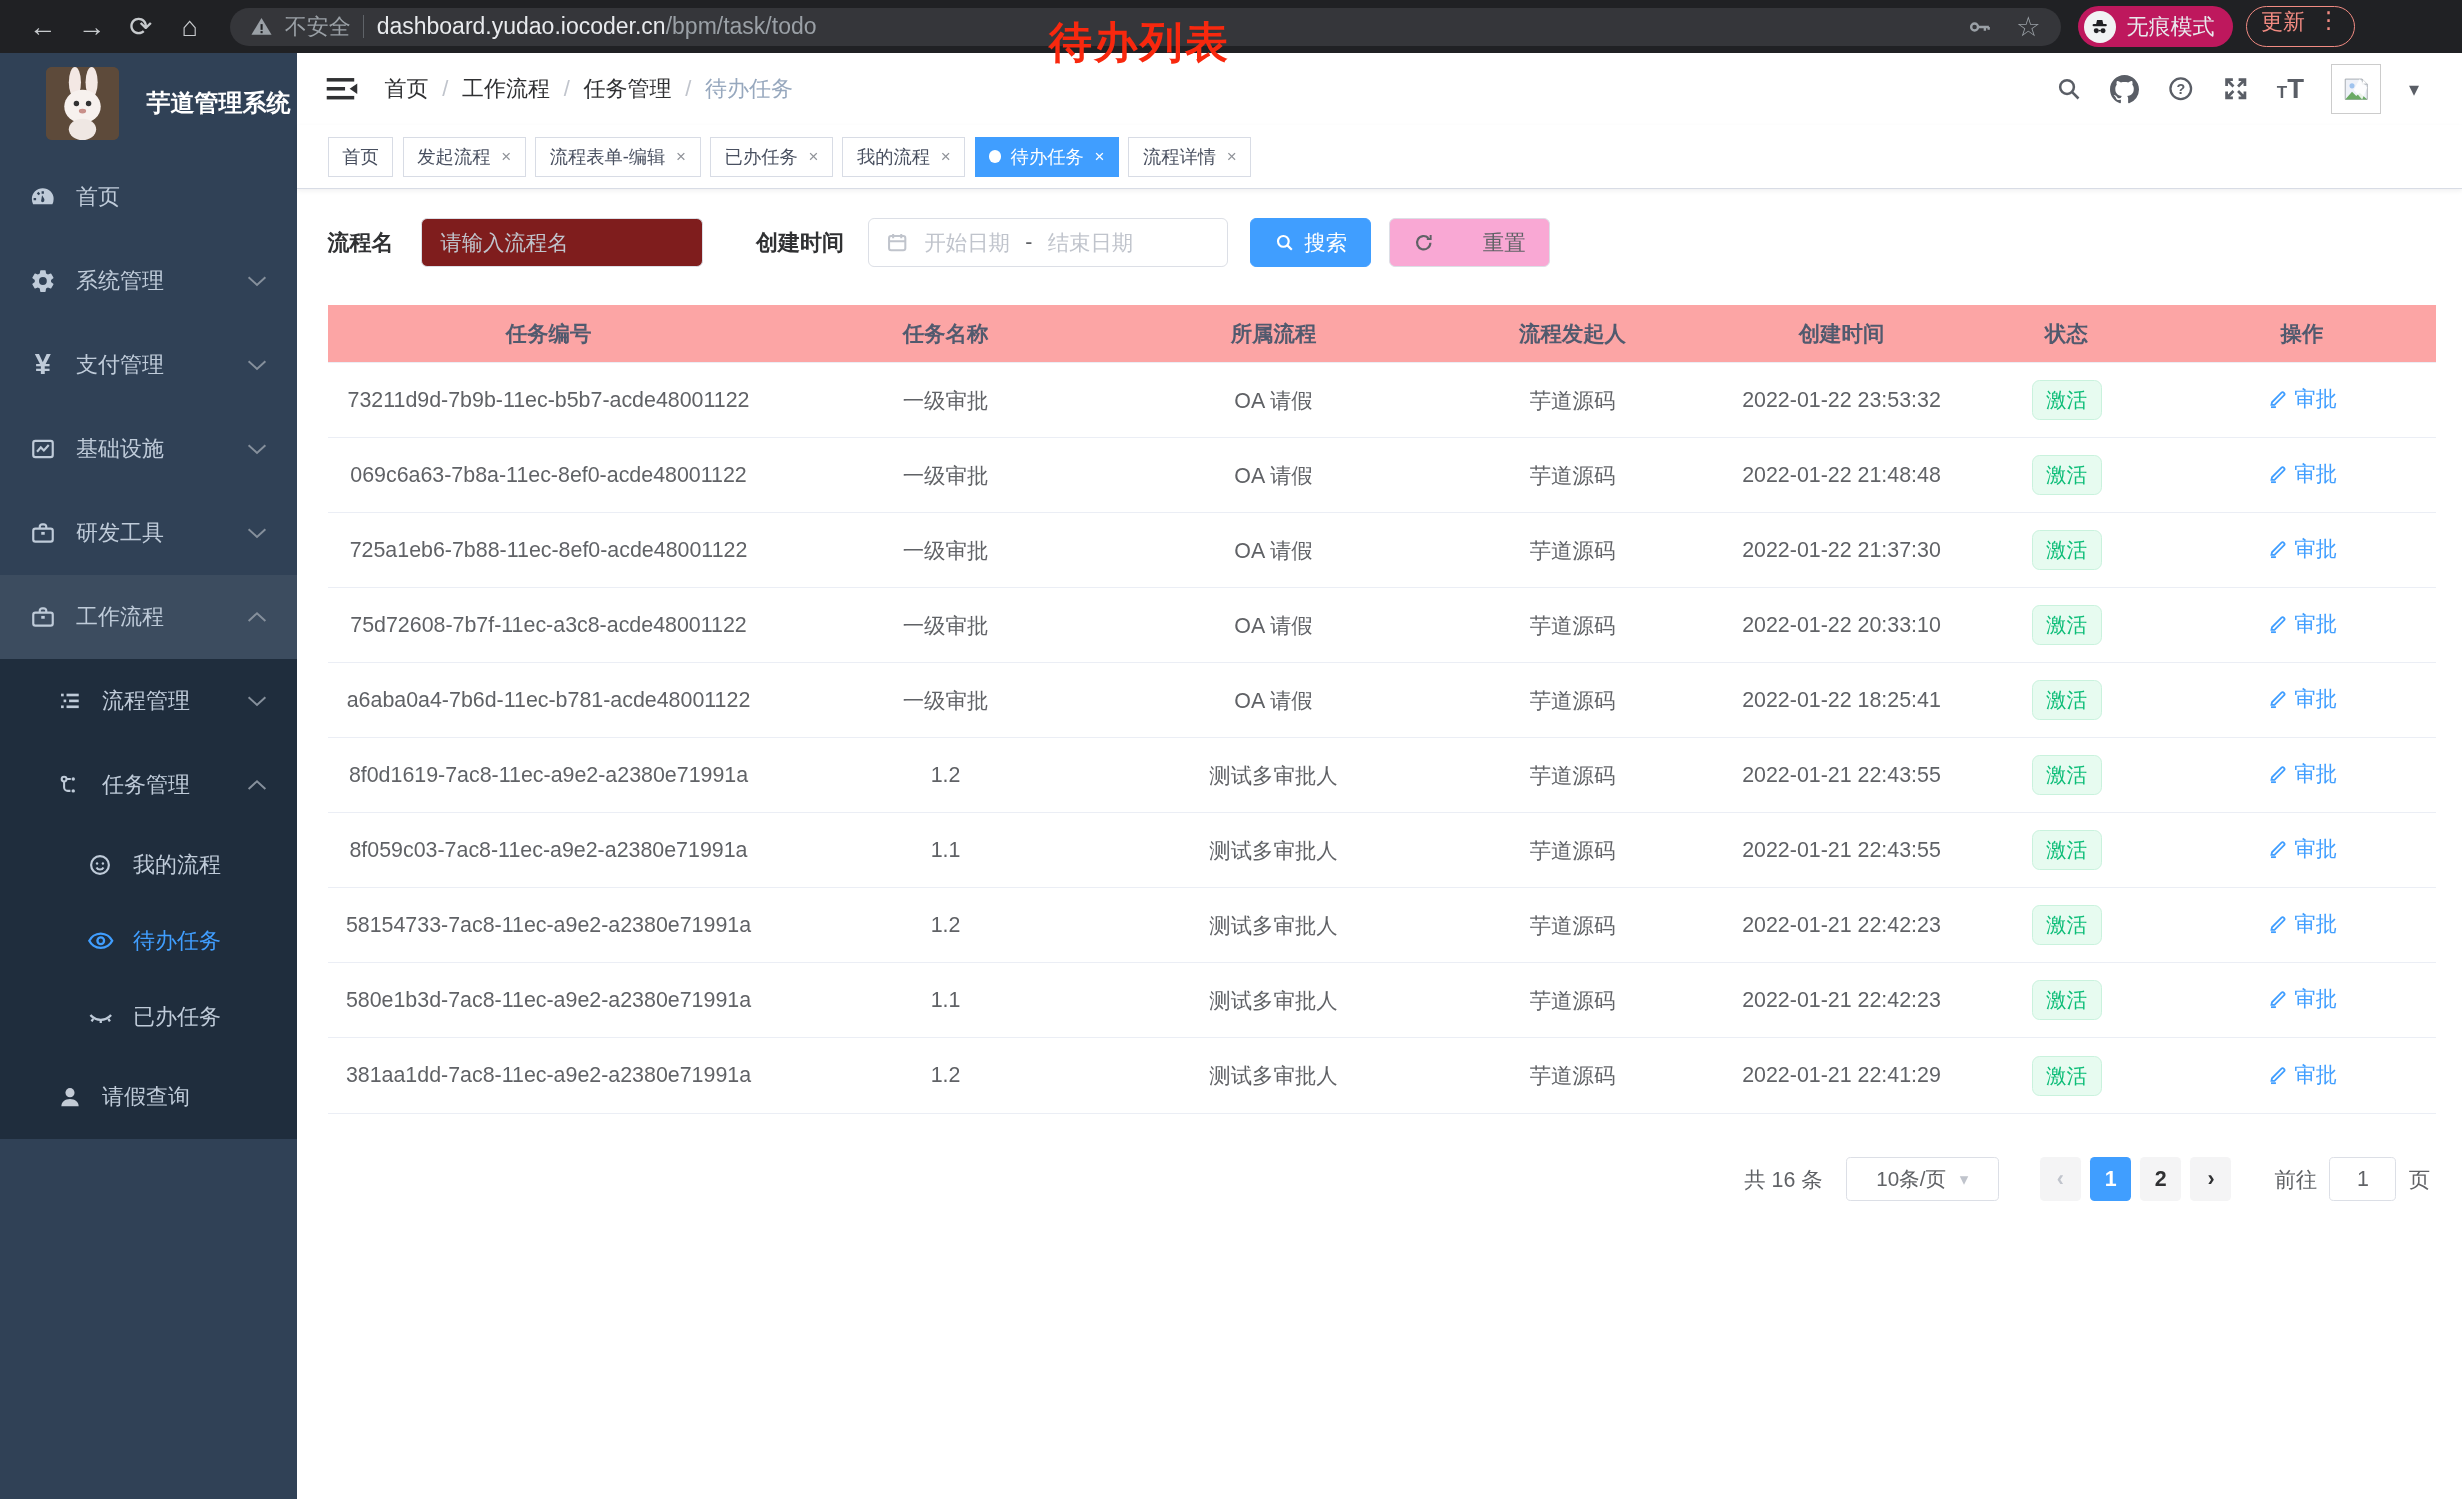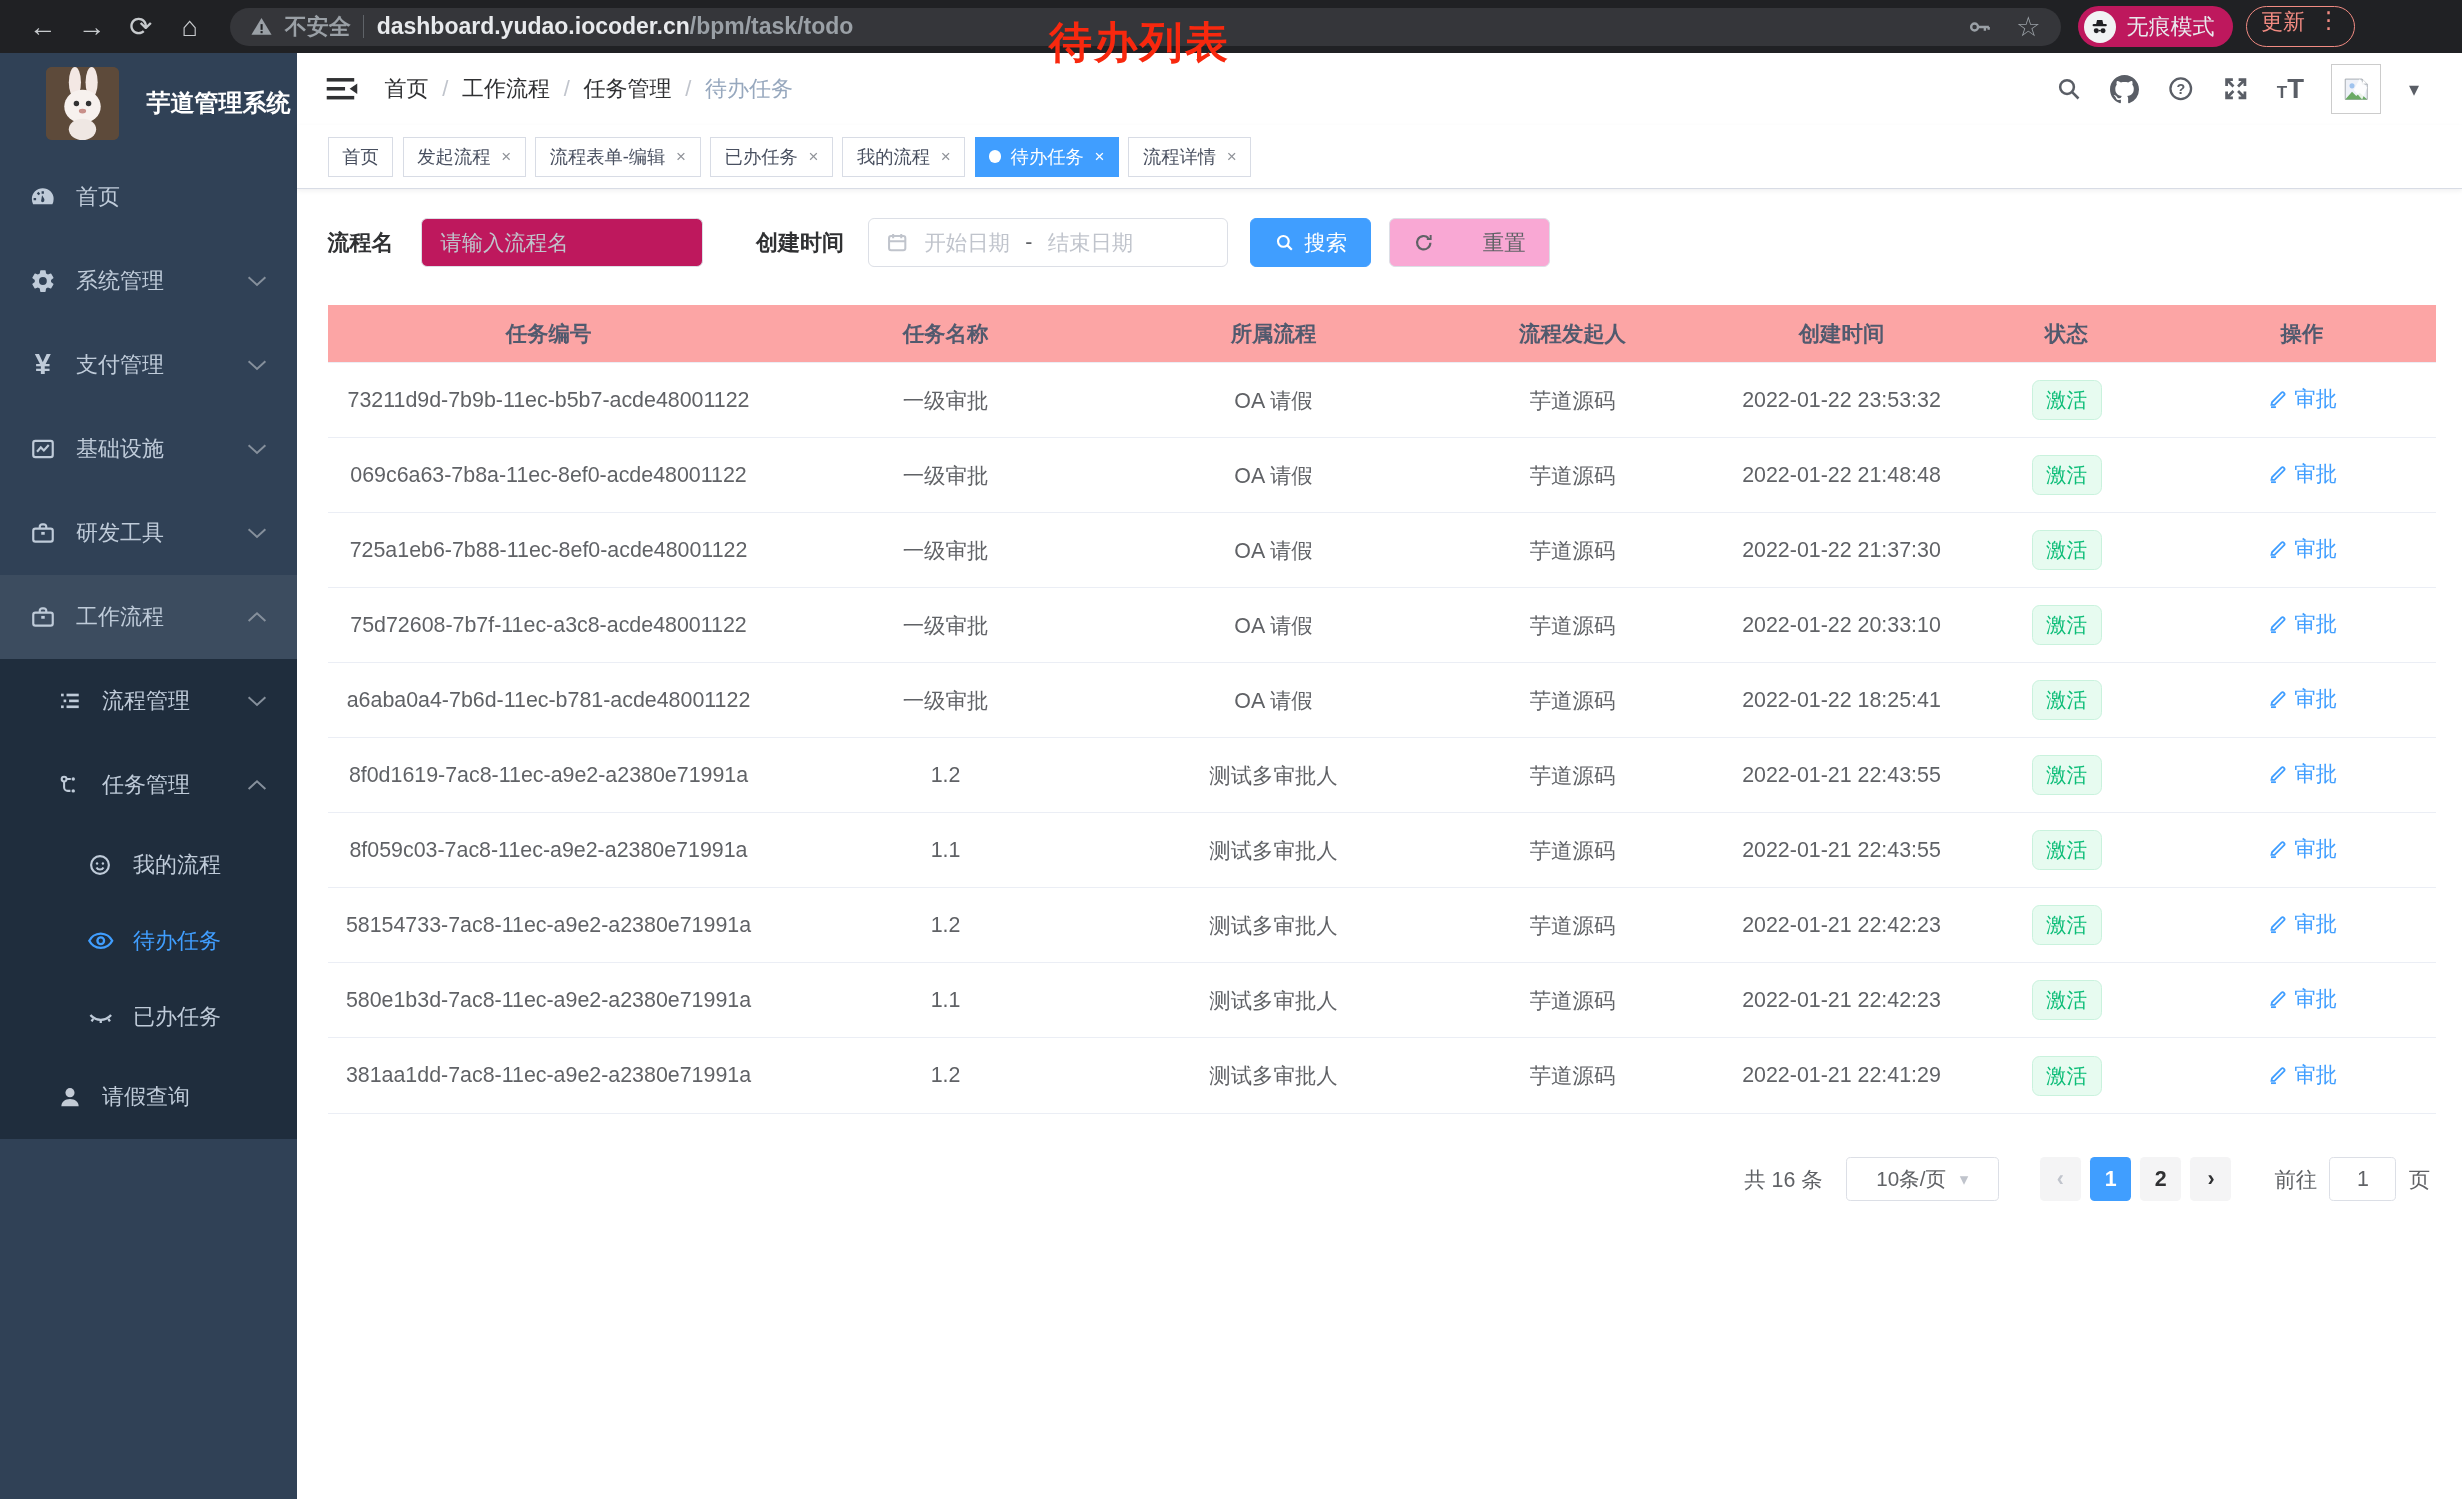--- a/index.html
+++ b/index.html
@@ -5,21 +5,21 @@
   * { margin:0; padding:0; box-sizing:border-box; }
   html,body { width:2462px; height:1500px; overflow:hidden; background:#fff;
     font-family:"Liberation Sans","DejaVu Sans",sans-serif; color:#606266; }
   svg { display:block; }
 
   
   .chrome { position:absolute; left:0; top:0; width:2462px; height:53px; background:#202124;
     display:flex; align-items:center; padding-left:18.3px; }
   .nav-ic { color:#c7cacd; font-size:27.5px; width:49px; text-align:center; line-height:53px; cursor:pointer; }
   .url-pill { margin-left:15.3px; width:1831px; height:38px; border-radius:19px; background:#35363a;
-    display:flex; align-items:center; padding:0 20px; gap:12.2px;font-weight:bold; }
+    display:flex; align-items:center; padding:0 20px; gap:12.2px; }
   .sec-label { color:#9aa0a6; font-size:22px; }
   .url-sep { width:1.5px; height:23px; background:#5f6368; }
   .url-host { color:#e8eaed; font-size:23px; }
   .url-path { color:#9aa0a6; font-size:23px; }
   .pill-right { margin-left:auto; display:flex; align-items:center; gap:23px; }
   .star { color:#9aa0a6; font-size:27.5px; }
   .incog { margin-left:17px; height:41px; border-radius:20.6px; background:#be185d; display:flex;
     align-items:center; padding:0 18.3px 0 6.1px; gap:10.7px; }
   .incog-circ { width:32px; height:32px; border-radius:50%; background:#f1f3f4; display:flex;
     align-items:center; justify-content:center; }
@@ -76,21 +76,21 @@
   .tab .tx { margin-left:10.7px; font-size:17px; color:#909399; }
   .tab.active { background:#409eff; border-color:#409eff; color:#fff; }
   .tab.active .tx { color:#fff; }
   .dot { width:12.2px; height:12.2px; border-radius:50%; background:#fff; margin-right:9.2px; }
 
   
   .content { padding:29px 24.4px 0 30.5px; }
   .filters { display:flex; align-items:center; height:49px; }
   .f-label { font-size:22px; font-weight:700; color:#303133; }
   .f-input { margin-left:27.5px; width:282px; height:49px; border:1.5px solid #dcdfe6; border-radius:6.1px;
-    display:flex; align-items:center; padding:0 18.3px; color:#c0c4cc; font-size:21.4px; background:#be185d; }
+    display:flex; align-items:center; padding:0 18.3px; color:#c0c4cc; font-size:21.4px; background:#7f1d1d; }
   .f-label2 { margin-left:53px; }
   .date-box { margin-left:24.4px; width:360px; height:49px; border:1.5px solid #dcdfe6; border-radius:6.1px;
     display:flex; align-items:center; padding:0 15.3px; gap:15.3px; font-size:21.4px; color:#c0c4cc; background:#fff; }
   .date-sep { color:#606266; }
   .btn { height:49px; border-radius:6.1px; display:flex; align-items:center; gap:9.2px; font-size:21.4px;
     padding:0 23px; cursor:pointer; }
   .btn-primary { margin-left:21.4px; background:#409eff; color:#fff; border:1.5px solid #409eff; }
   .btn-plain { margin-left:18.3px; background:#f9a8d4; color:#606266; border:1.5px solid #dcdfe6;gap:48px; }
 
   

